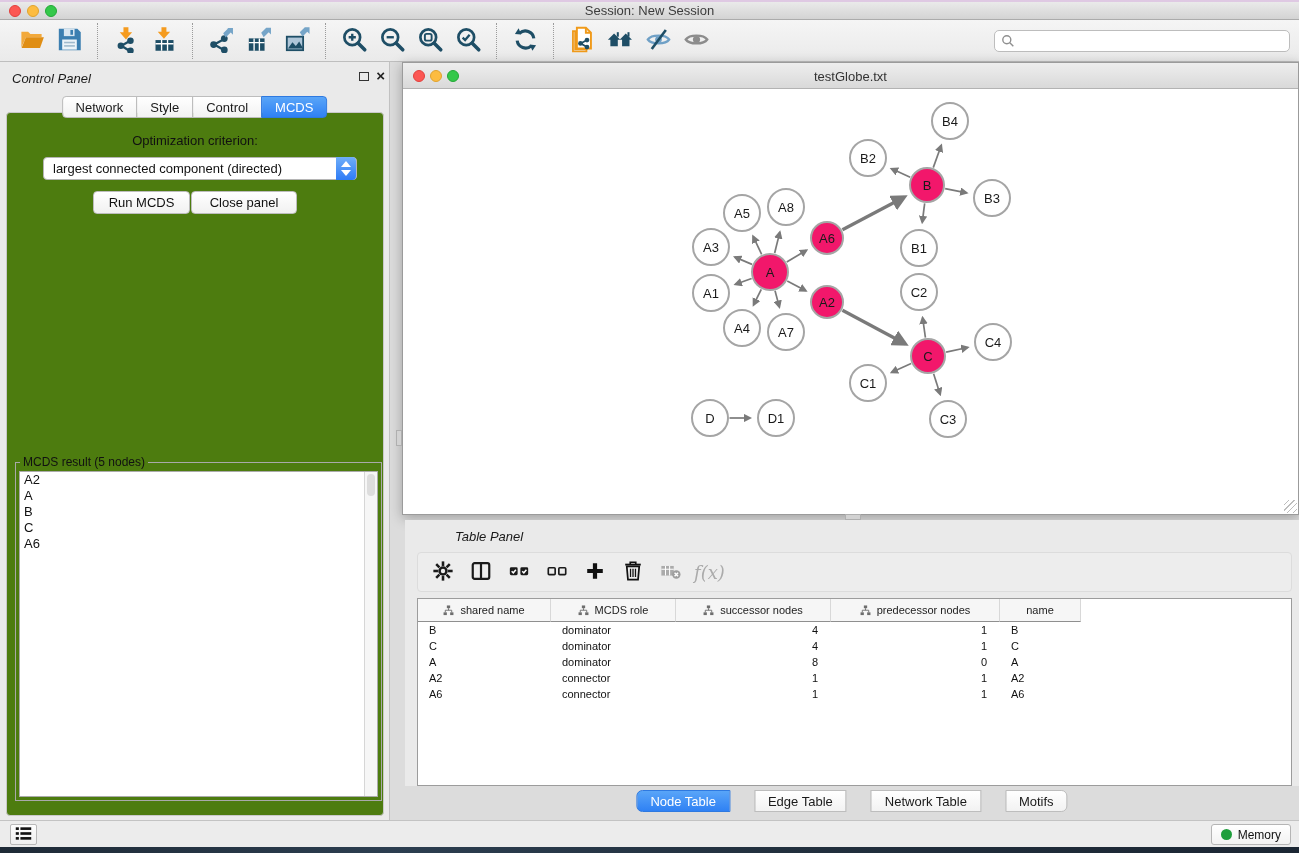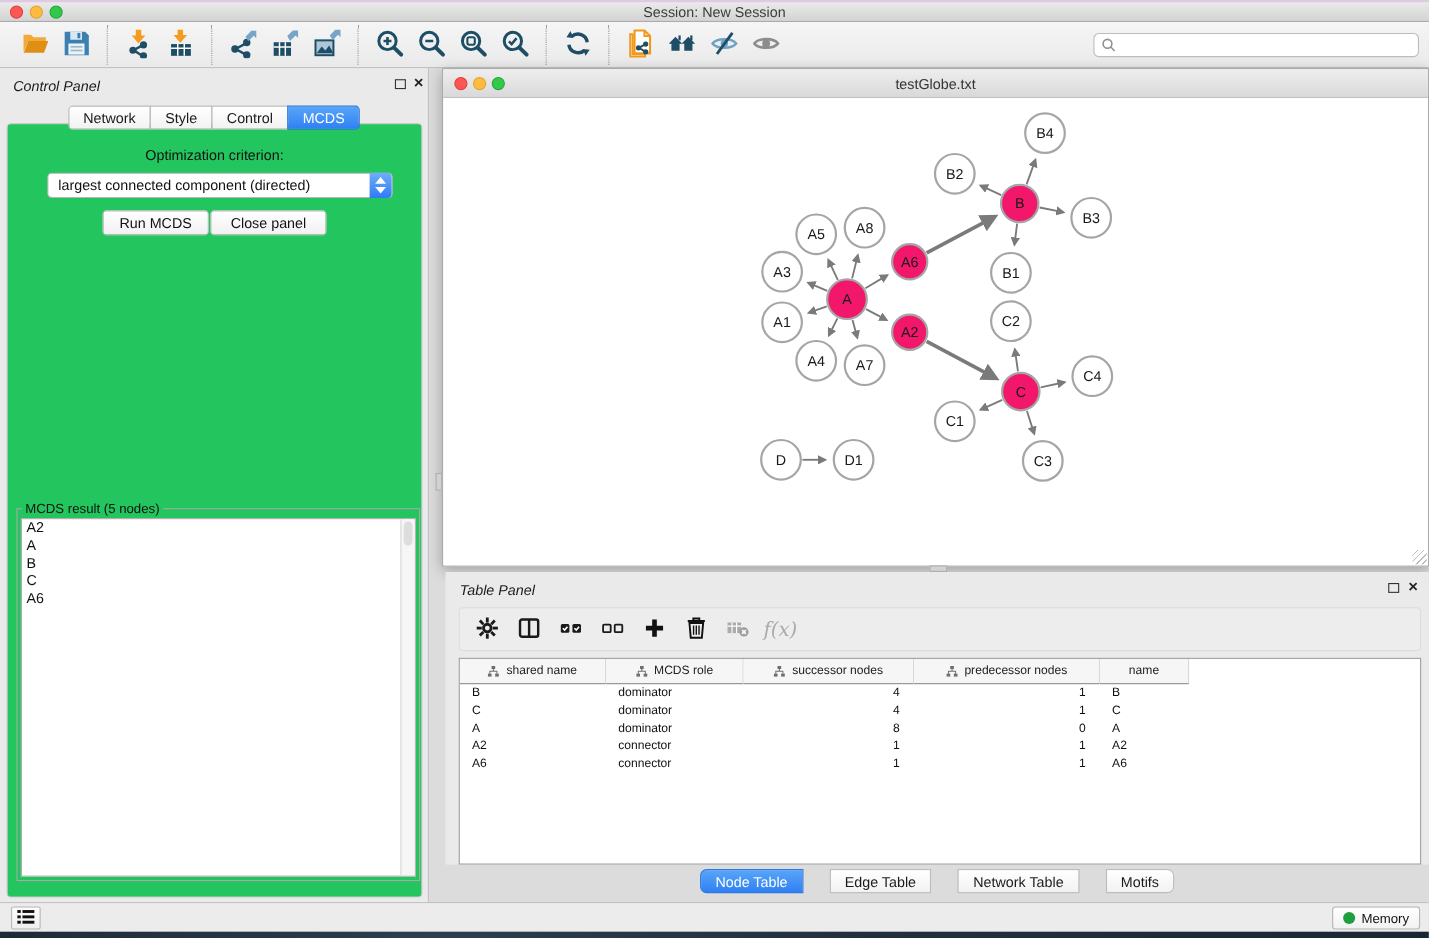--- a/index.html
+++ b/index.html
@@ -45,21 +45,21 @@
 
   .seg-tabs { position:absolute; display:flex; z-index:2; }
   .cp-tabs { top:34px; left:50%; transform:translateX(-50%); }
   .seg { height:22px; line-height:22px; padding:0 13px; background:linear-gradient(#FFFFFF,#F2F2F2);
     border:1px solid #BDBDBD; margin-left:-1px; font-size:13px; color:#1A1A1A; cursor:pointer; white-space:nowrap; }
   .seg:first-child { border-radius:4px 0 0 4px; margin-left:0; }
   .seg:last-child { border-radius:0 4px 4px 0; }
   .seg.active { background:linear-gradient(#59A5F8,#2F81F4); color:#FFFFFF; border-color:#2E79E0; }
 
   .cp-inner { position:absolute; left:6px; top:50px; width:378px; height:754px; max-height:704px;
-    background:#22c55e; border:1px solid #C9C9C9; border-radius:4px; }
+    background:#4d7c0f; border:1px solid #C9C9C9; border-radius:4px; }
   .opt-label { position:absolute; left:0; right:0; top:20px; text-align:center; font-size:13px; color:#111; }
   .dropdown { position:absolute; left:36px; top:44px; width:314px; height:23px; background:#FFFFFF;
     border:1px solid #B5B5B5; border-radius:4px; cursor:pointer; }
   .dropdown .dd-text { position:absolute; left:9px; top:3px; font-size:13px; color:#111; white-space:nowrap; }
   .dd-stepper { position:absolute; right:0; top:-1px; width:20px; height:23px;
     background:linear-gradient(#6FAEF9,#2E7BF6); border-radius:0 4px 4px 0; }
   .dd-stepper .up { position:absolute; left:5px; top:4px; width:0; height:0;
     border-left:5px solid transparent; border-right:5px solid transparent; border-bottom:6px solid #fff; }
   .dd-stepper .down { position:absolute; left:5px; bottom:4px; width:0; height:0;
     border-left:5px solid transparent; border-right:5px solid transparent; border-top:6px solid #fff; }
@@ -86,21 +86,21 @@
   .net-titlebar .tl { top:7px; } .net-titlebar .tl.red { left:10px; }
   .net-titlebar .tl.yellow { left:27px; } .net-titlebar .tl.green { left:44px; }
   .net-title { position:absolute; left:0; right:0; top:6px; text-align:center; font-size:13px; color:#333; }
   .net-canvas { position:absolute; left:0; top:26px; width:895px; height:425px; background:#FFFFFF; }
   .resize-grip { position:absolute; right:1px; bottom:1px; width:13px; height:13px;
     background:repeating-linear-gradient(135deg, transparent 0 3px, #BDBDBD 3px 4px); cursor:nwse-resize; }
   .grip-v { position:absolute; left:396px; top:368px; width:6px; height:16px; background:#D2D2D2; border:1px solid #AFAFAF; }
   .grip-h { position:absolute; left:845px; top:452px; width:16px; height:6px; background:#D2D2D2; border:1px solid #AFAFAF; }
 
   
-  .table-panel { position:absolute; left:405px; top:458px; width:894px; height:266px; background:#EAEAEA; }
+  .table-panel { position:absolute; left:405px; top:458px; width:894px; height:266px; background:#EAEAEA;padding-left:37px; }
   .table-panel .float-icon { left:857px; } .table-panel .close-icon { left:875px; }
   .tp-toolbar { position:absolute; left:12px; top:32px; width:875px; height:40px;
     background:#EDEDED; border:1px solid #DCDCDC; border-radius:4px;
     display:flex; align-items:center; padding-left:10px; }
   .tpi { width:30px; height:30px; border:none; background:none; display:flex;
     align-items:center; justify-content:center; margin-right:8px; cursor:pointer; }
   .tpi svg { width:22px; height:22px; }
   .fx { font-family:"DejaVu Serif",serif; font-style:italic; font-size:18px; color:#ABABAB;text-align:center; }
   .node-table { position:absolute; left:12px; top:78px; width:875px; height:188px;
     background:#FFFFFF; border:1px solid #9C9C9C; overflow:hidden; }

